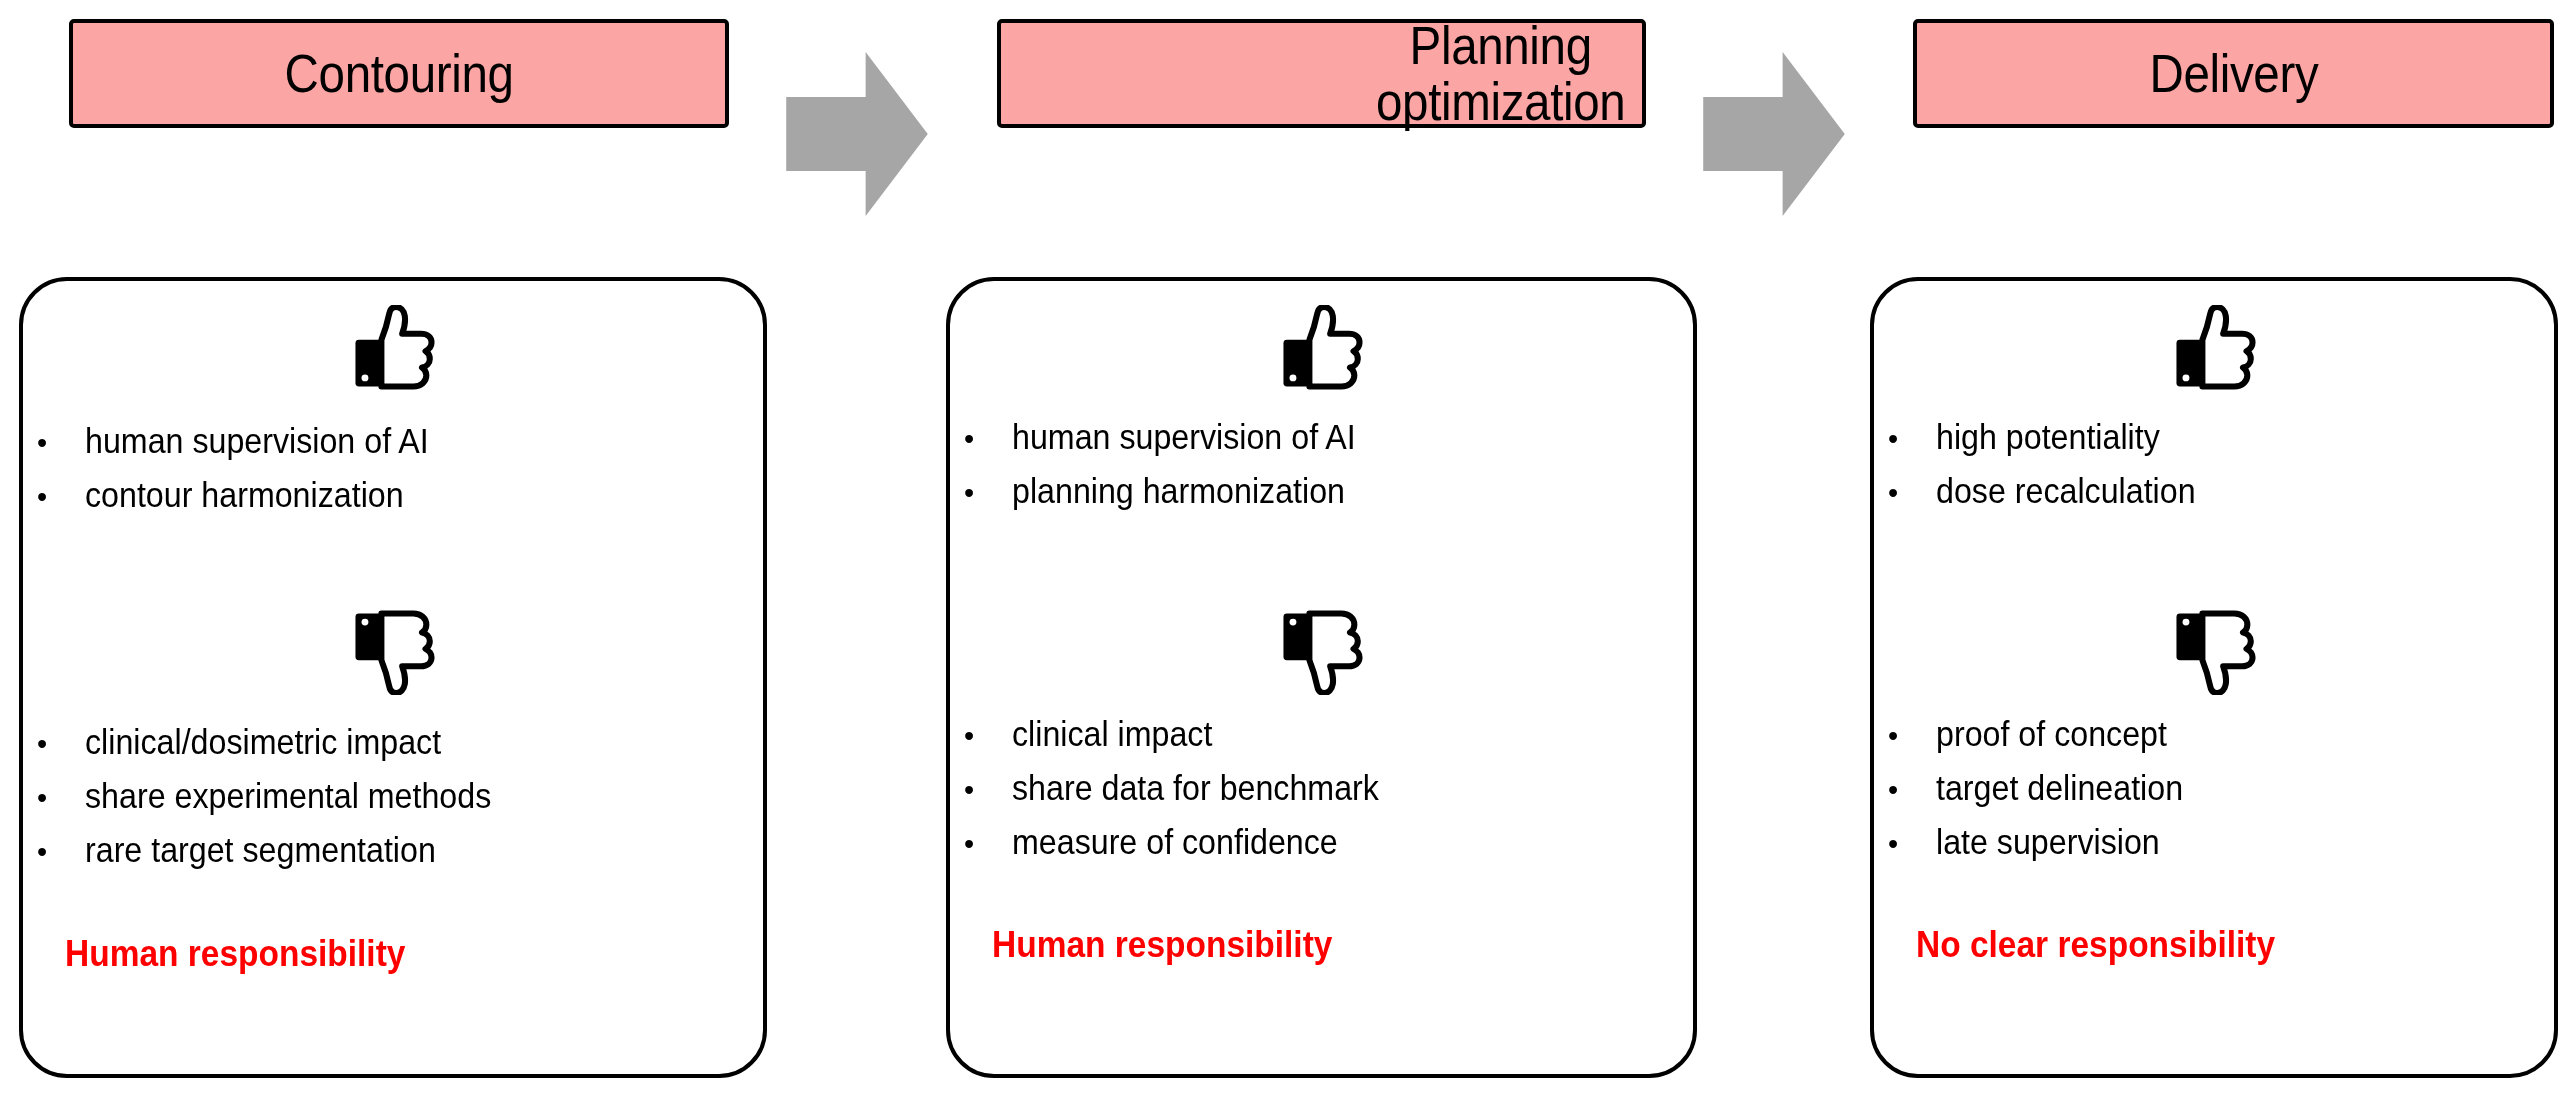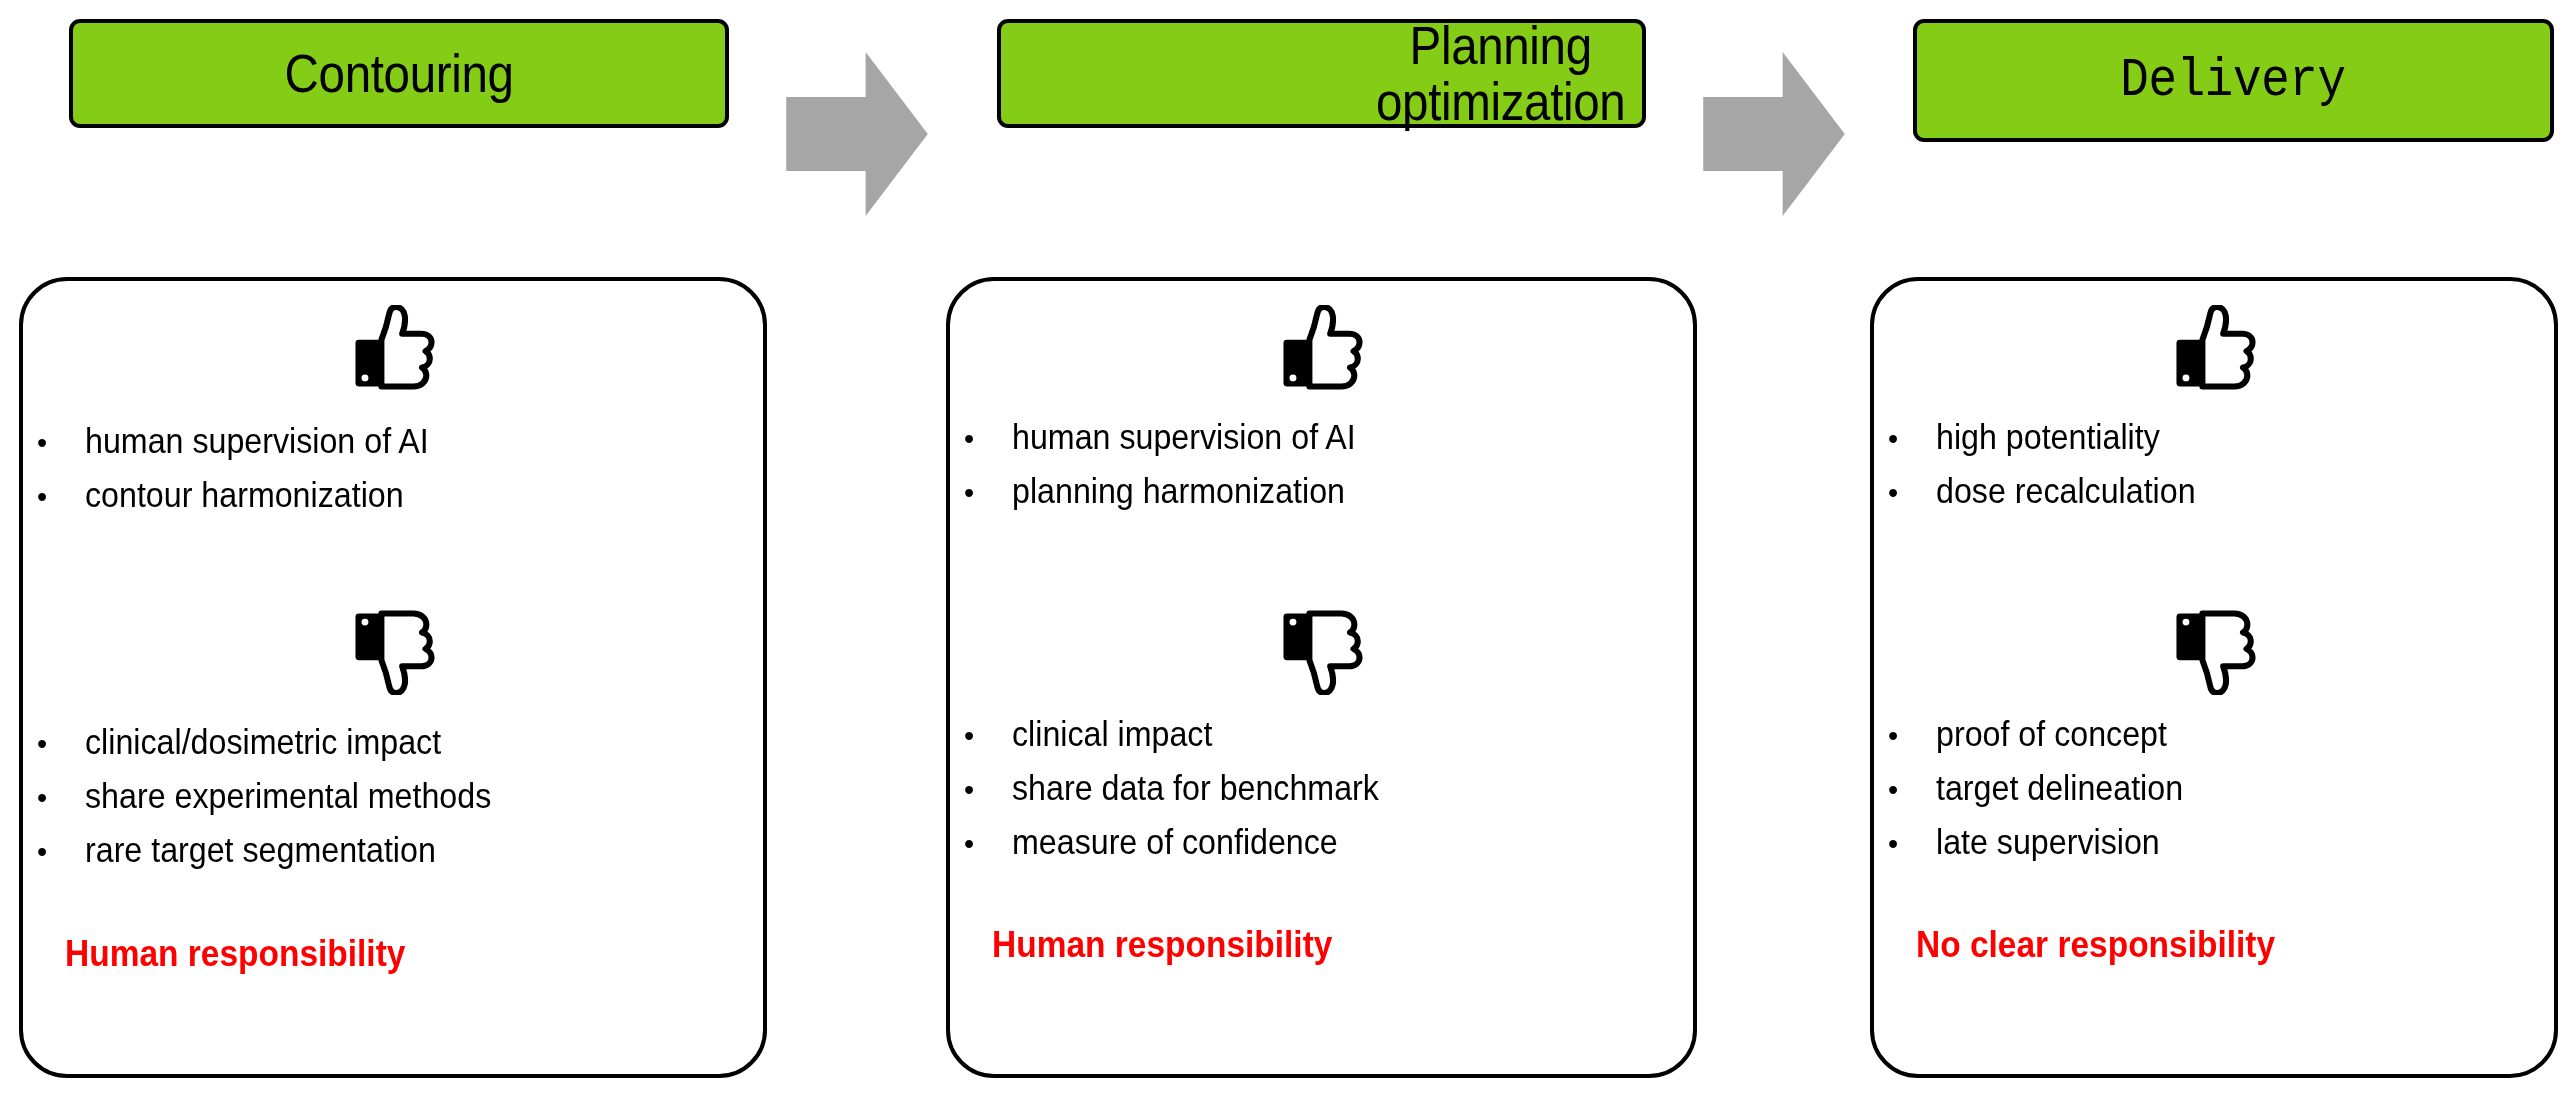--- a/index.html
+++ b/index.html
@@ -19,22 +19,22 @@
     width: 2576px;
     height: 1093px;
     background: #FFFFFF;
   }
 
   
   .stage-header {
     position: absolute;
     box-sizing: border-box;
     border: 4.3px solid #000000;
-    border-radius: 11px;
-    background: #84cc16;
+    border-radius: 5px;
+    background: #fca5a5;
     display: flex;
     align-items: center;
     justify-content: center;
     text-align: center;
   }
   .stage-header .stage-title {
     font-size: 54px;
     line-height: 1.02;
     color: #000000;
     font-weight: 400;
@@ -246,21 +246,21 @@
         <li class="bullet-item">
           <span class="bullet-dot">•</span>
           <span class="bullet-text">measure of confidence</span>
         </li>
       </ul>
     </div>
 
     <div class="responsibility" style="left:42px; top:642px;">Human responsibility</div>
   </div>
 
-  <div class="stage-header" style="left:1913px; top:19px; width:641px; height:123px;font-family:Liberation Mono, monospace;">
+  <div class="stage-header" style="left:1913px; top:19px; width:641px; height:109px;">
     <div class="stage-title">Delivery</div>
   </div>
 
   <div class="stage-panel" style="left:1870px; top:277px; width:688px; height:801px;">
 
     <div class="icon-row" style="top:24px;">
       <svg width="83" height="87" viewBox="0 0 96 100" aria-hidden="true">
         <rect x="4" y="40" width="30" height="54" rx="4" fill="#000000"></rect>
         <circle cx="15" cy="84" r="4" fill="#FFFFFF"></circle>
         <path d="M34 40 L34 94 L71 94 C80 94 86 88 86 81 C86 77 84 74 81 72 C86 71 90 67 90 62

